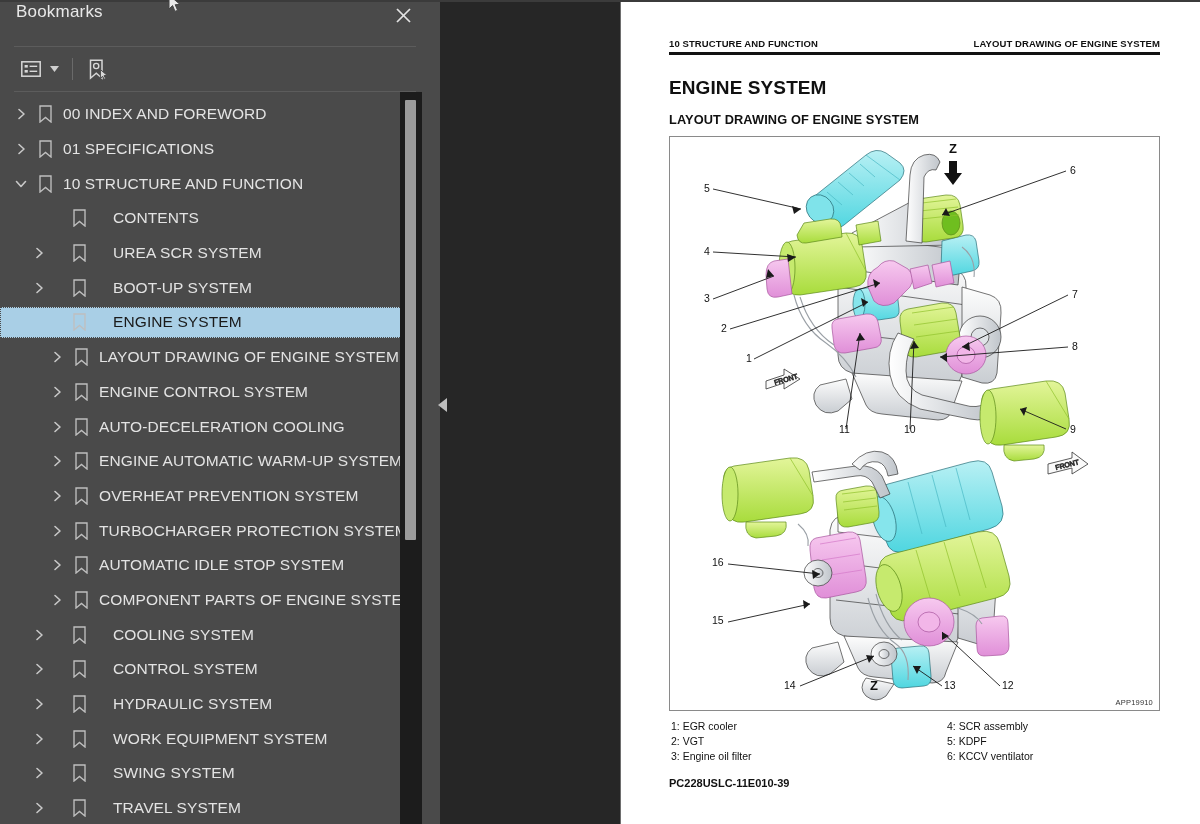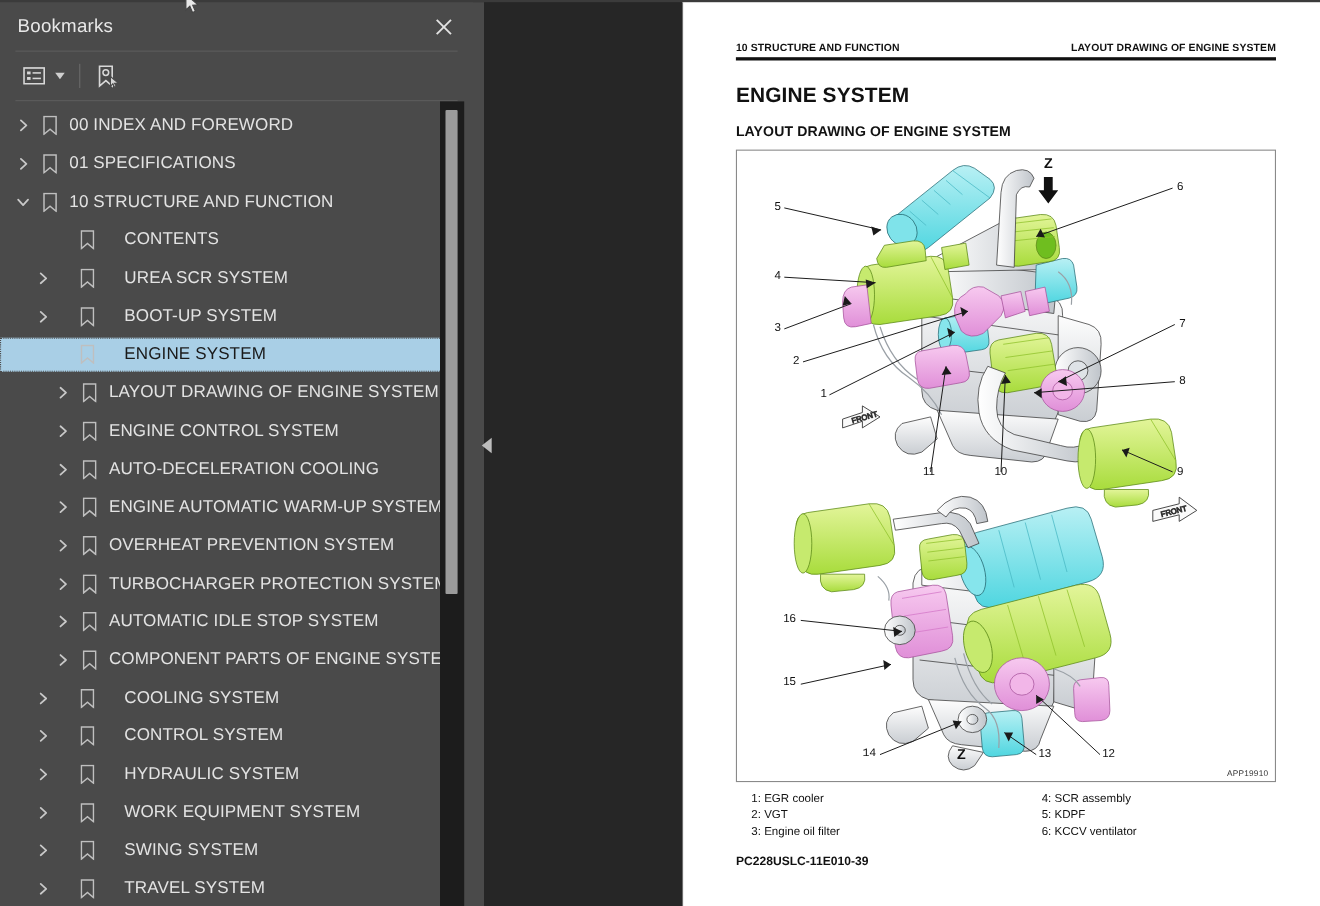--- a/index.html
+++ b/index.html
@@ -15,21 +15,21 @@
   
   .sidebar {
     width: 430px; height: 824px;
     background: #4a4a4a;
     position: relative;
     display: flex; flex-direction: column;
     border-top: 2px solid #3b3b3b;
   }
   .sb-header {
     height: 44px; flex: 0 0 44px;
-    display: flex; align-items: center;
+    display: flex; 
     padding: 0 14px 0 16px;
     position: relative;
   }
   .sb-title {
     font-size: 17px; color: #e8e8e8; letter-spacing: .2px;
     font-weight: 400;
   }
   .sb-close {
     margin-left: auto; width: 26px; height: 26px;
     display: flex; align-items: center; justify-content: center;
@@ -161,21 +161,21 @@
   }
   .fig-code {
     position: absolute; right: 6px; bottom: 3px;
     font-size: 7.5px; color: #333; letter-spacing: .2px;
     font-family: "Liberation Sans", sans-serif;
   }
 
   
   .legend { margin-top: 8px; position: relative; height: 52px; }
   .legend-col { position: absolute; top: 0; }
-  .legend-col.c1 { left: 14px; }
+  .legend-col.c1 { left: 2px; }
   .legend-col.c2 { left: 278px; }
   .legend-item { font-size: 10.5px; color: #111; line-height: 15.4px; }
 
   .footer {
     position: absolute; left: 48px; right: 40px; top: 775px;
     display: flex; justify-content: flex-start;
     font-size: 11px; font-weight: bold; color: #111;
   }
 
   
@@ -807,21 +807,21 @@
               <g stroke="#333" stroke-width="0.8" fill="#fafafa">
                 <path d="M378 22 L402 16 L402 10 L418 22 L402 32 L402 26 L378 32 Z"></path>
                 <text x="386" y="28" font-family="Liberation Sans, sans-serif" font-size="7" fill="#333" transform="rotate(-14 386 28)">FRONT</text>
               </g>
             </svg>
 
             <div class="zmark" style="left:200px;top:236px;">Z</div>
 
             <div class="callout" style="left:42px;top:114px;">16</div>
             <div class="callout" style="left:42px;top:172px;">15</div>
-            <div class="callout" style="left:114px;top:237px;font-family:Liberation Mono, monospace;">14</div>
+            <div class="callout" style="left:114px;top:237px;">14</div>
             <div class="callout" style="left:274px;top:237px;">13</div>
             <div class="callout" style="left:332px;top:237px;">12</div>
           </div>
 
           <div class="fig-code">APP19910</div>
         </div>
 
         <div class="legend">
           <div class="legend-col c1">
             <div class="legend-item">1: EGR cooler</div>

